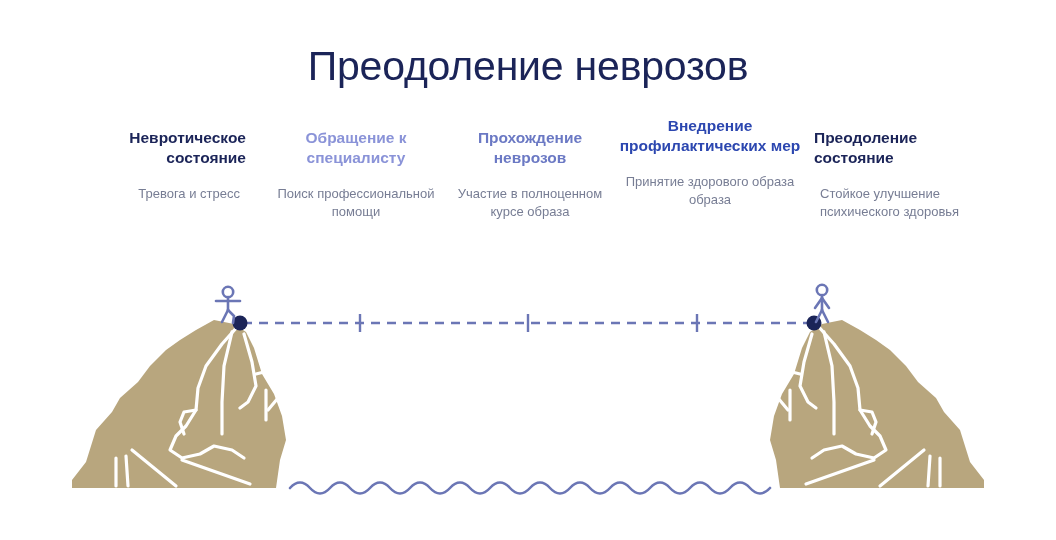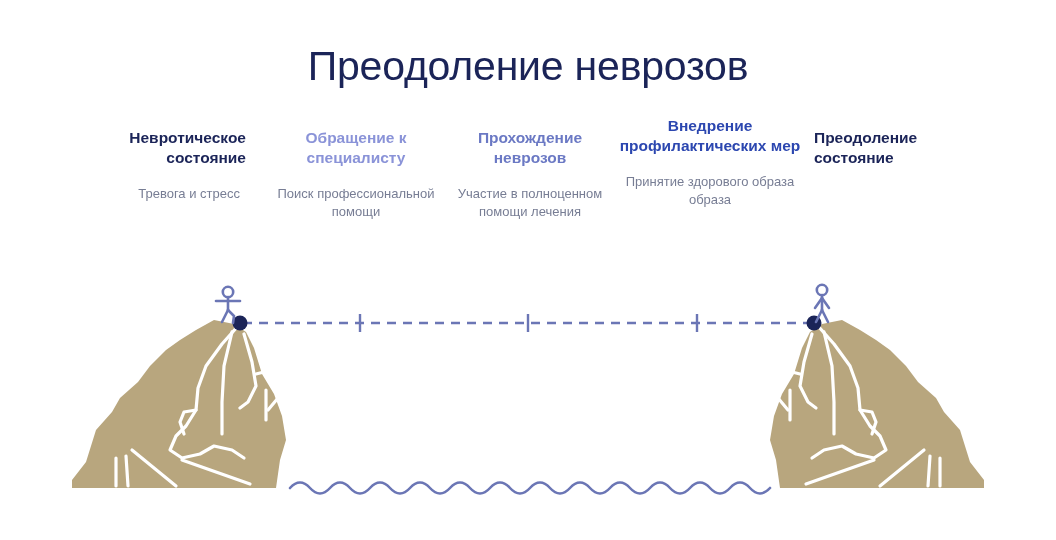--- a/index.html
+++ b/index.html
@@ -95,36 +95,37 @@
       <div class="stage-title" style="color:#8a93d8;">Обращение к специалисту</div>
       <div class="gap"></div>
       <div class="stage-desc">Поиск профессиональной помощи</div>
     </div>
   </div>
 
   <div class="stage" id="stage-2">
     <div class="stage-inner">
       <div class="stage-title" style="color:#6b79c4;">Прохождение неврозов</div>
       <div class="gap"></div>
-      <div class="stage-desc">Участие в полноценном помощи лечения</div>
+      <div class="stage-desc">Участие в полноценном курсе образа</div>
     </div>
   </div>
 
   <div class="stage" id="stage-3">
     <div class="stage-inner">
       <div class="stage-title" style="color:#2c47b0;">Внедрение профилактических мер</div>
       <div class="gap"></div>
       <div class="stage-desc">Принятие здорового образа образа</div>
     </div>
   </div>
 
   <div class="stage" id="stage-4">
     <div class="stage-inner">
       <div class="stage-title" style="color:#1b2458;">Преодоление состояние</div>
       <div class="gap"></div>
+      <div class="stage-desc">Стойкое улучшение психического здоровья</div>
     </div>
   </div>
 
   <div id="scene">
     <svg width="1056" height="240" viewBox="0 0 1056 240" xmlns="http://www.w3.org/2000/svg">
 
       <g>
         <path d="M 72 218
                  L 72 210
                  L 86 192

